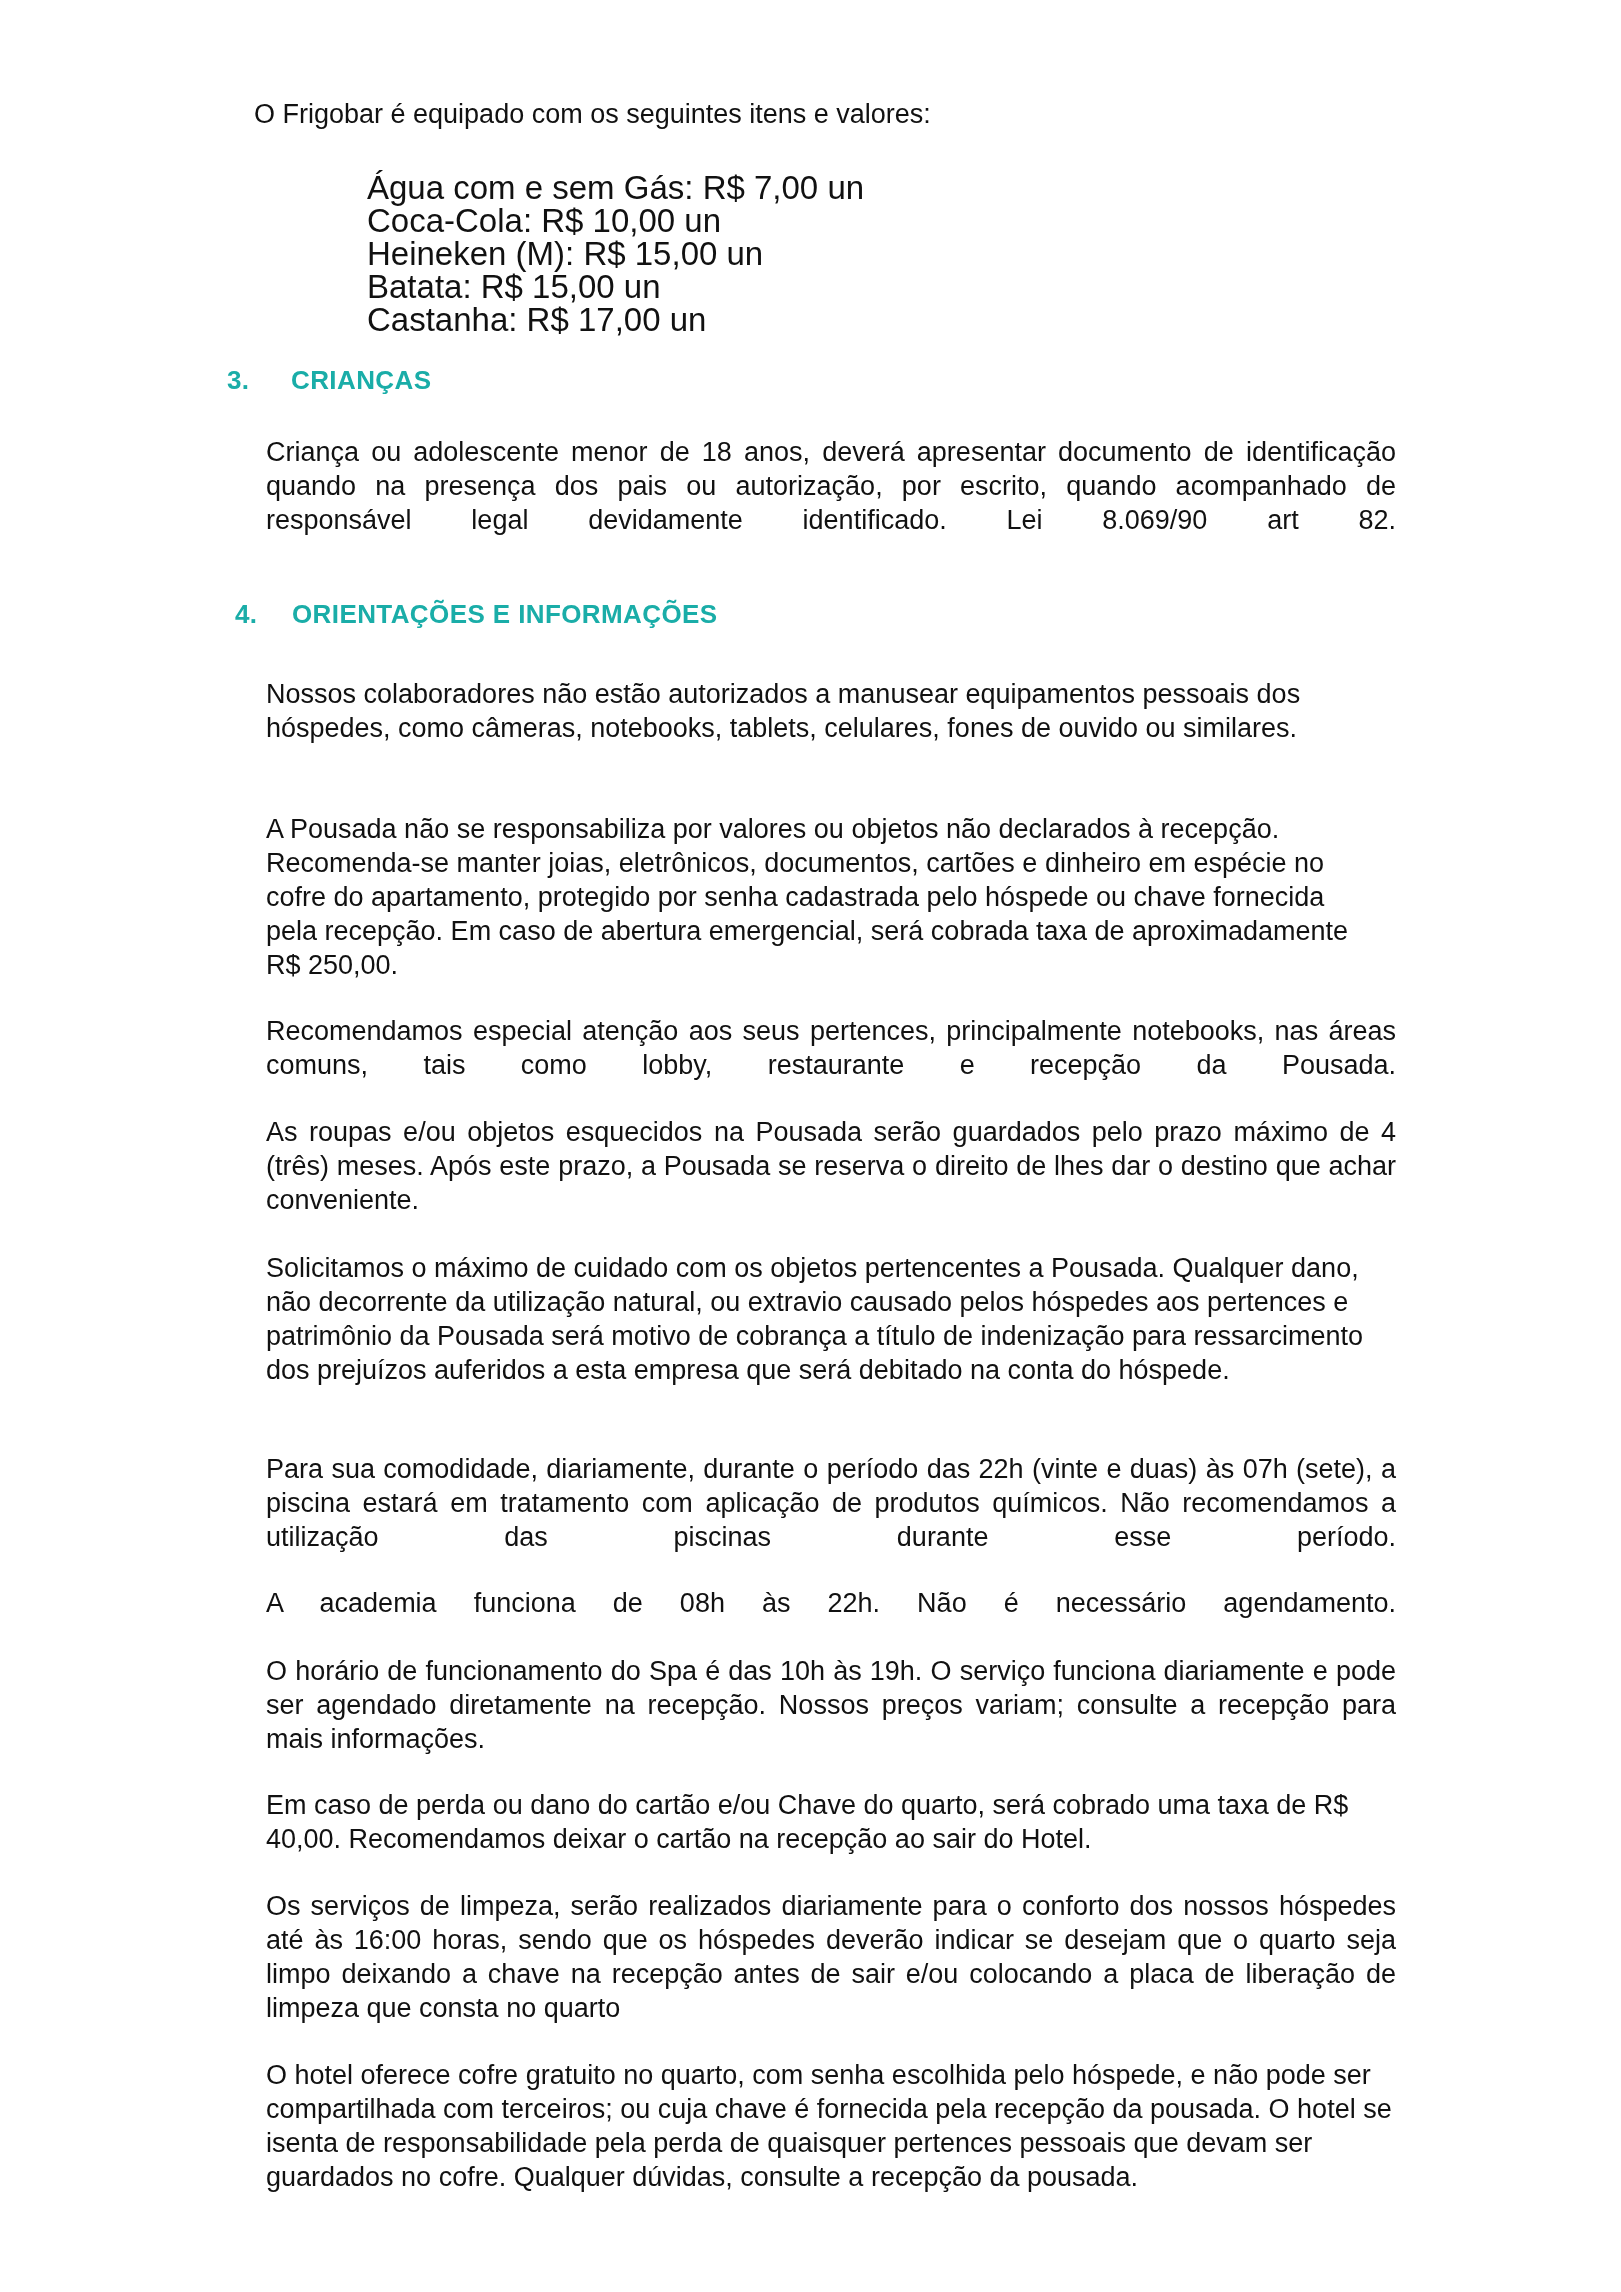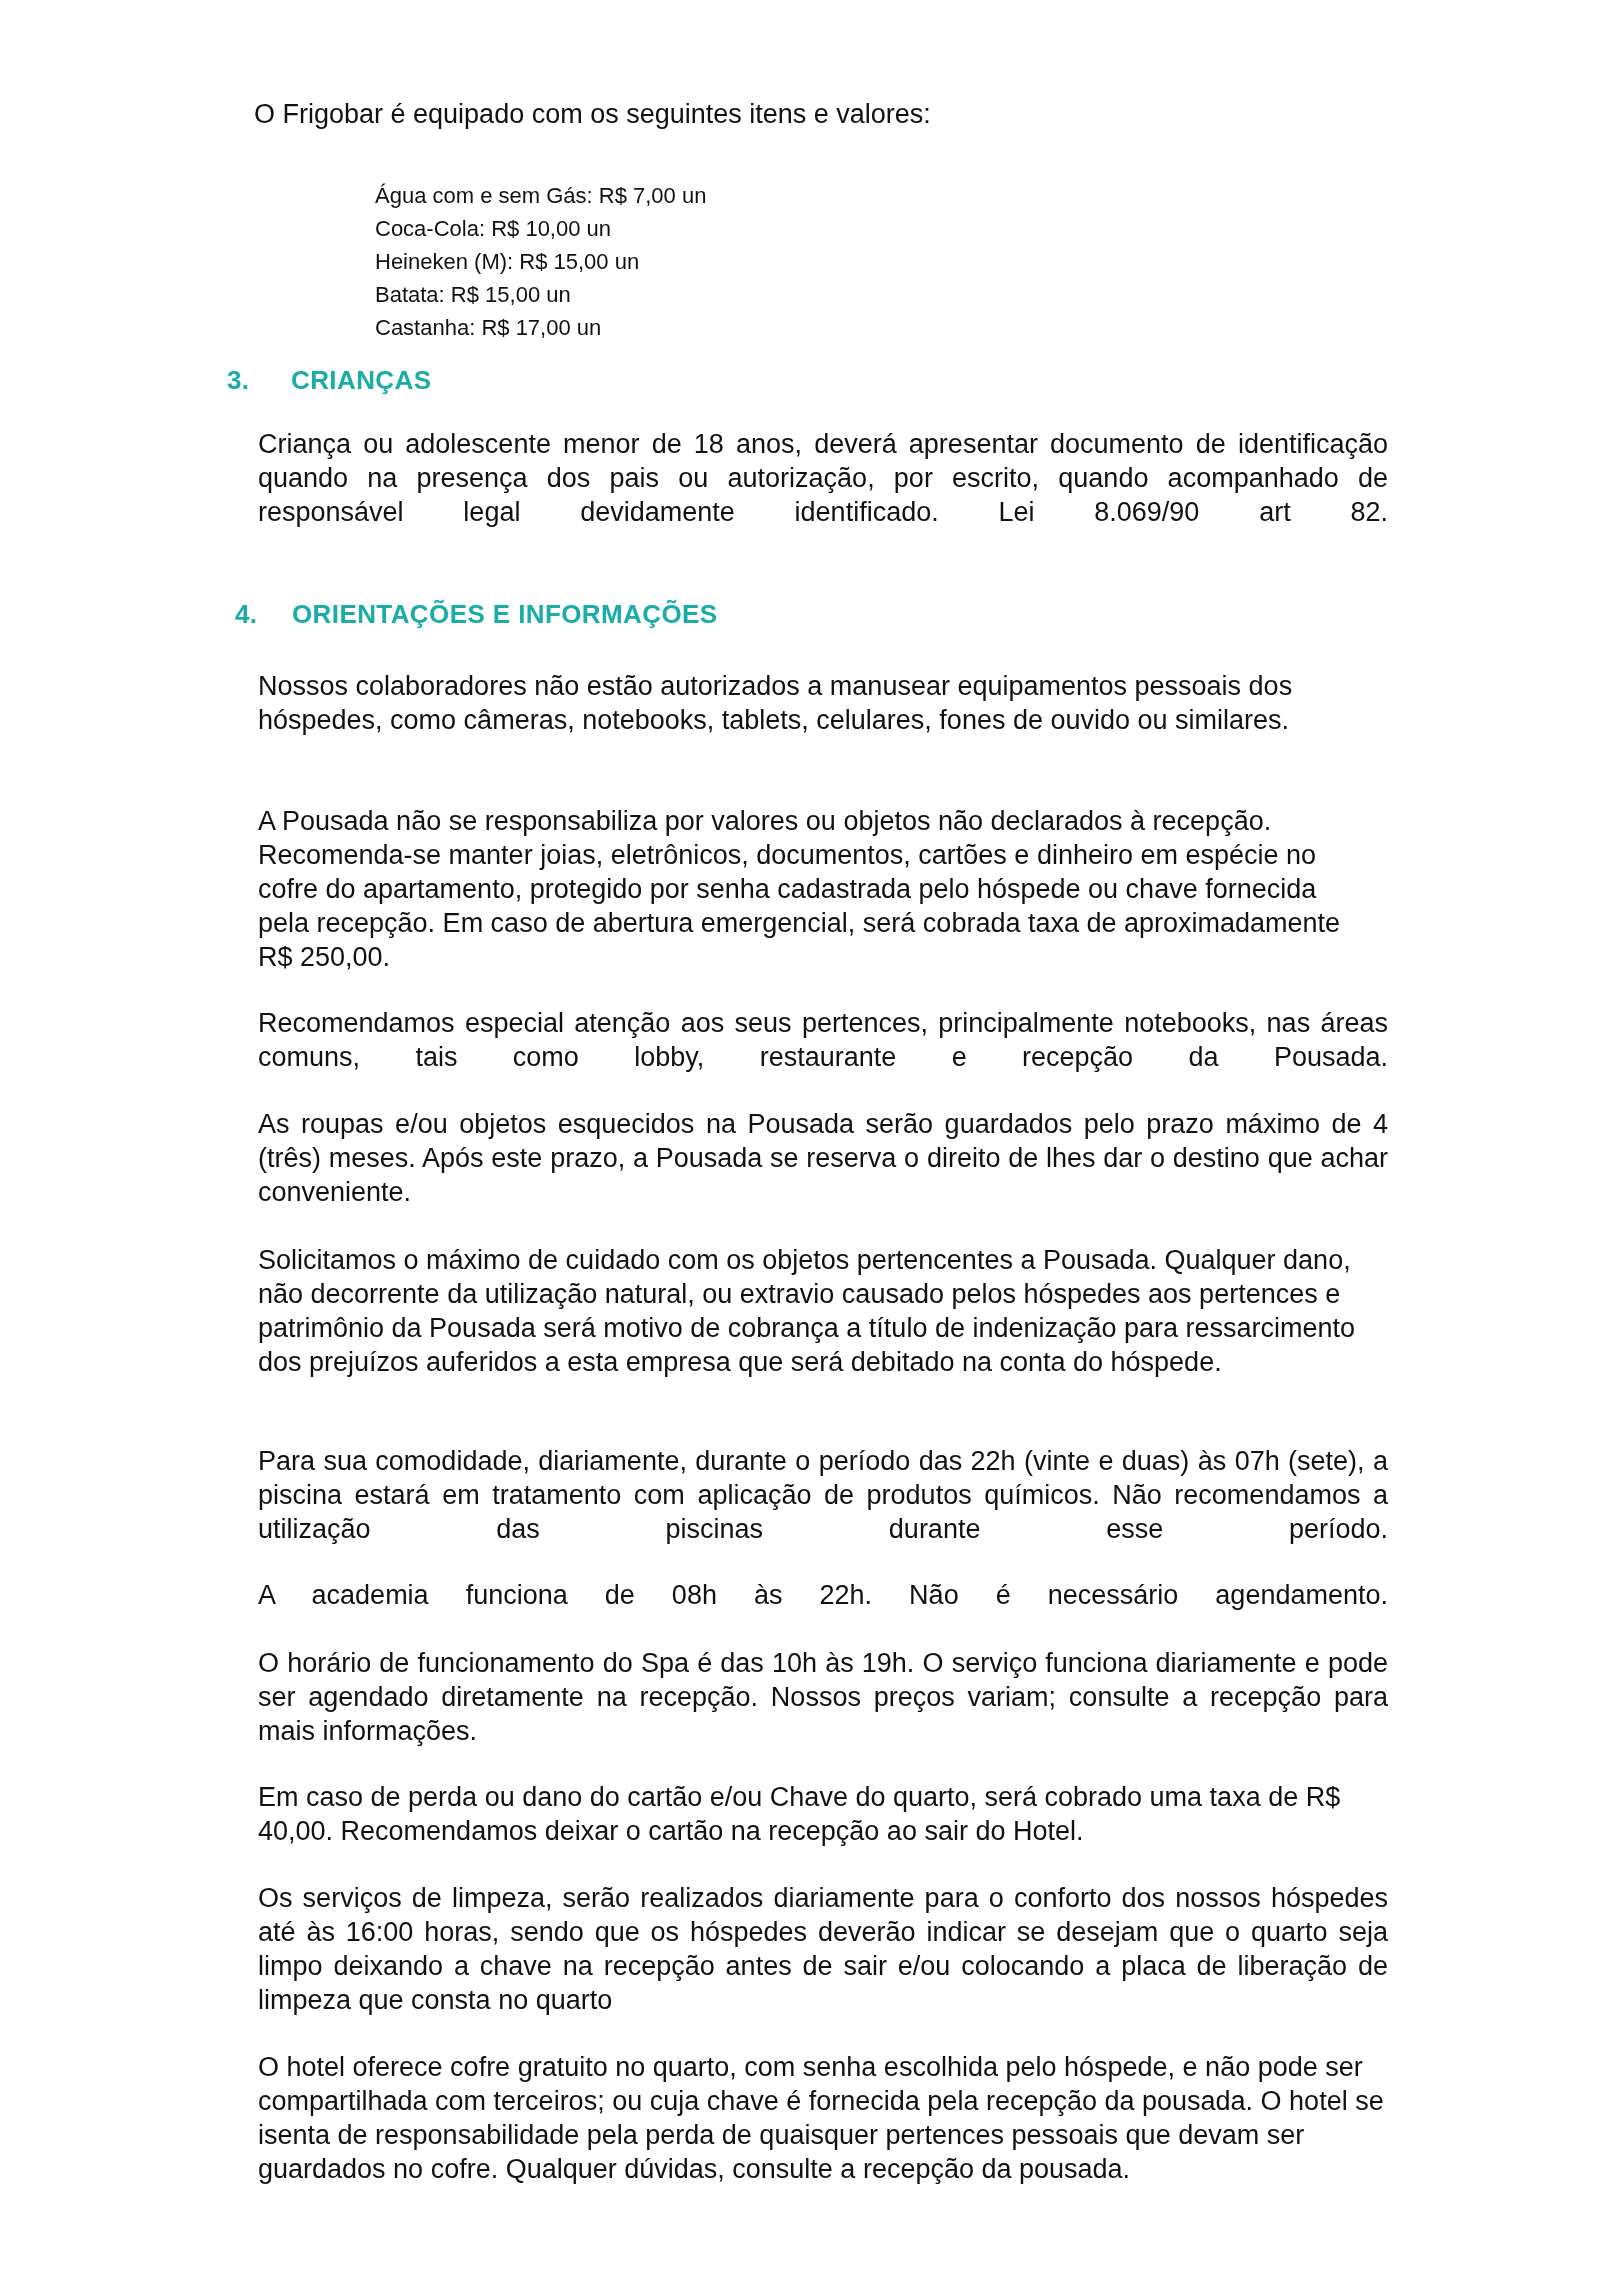--- a/index.html
+++ b/index.html
@@ -1,27 +1,27 @@
 <!DOCTYPE html>
 <html style="font-size:14.3px"><head>
 <meta charset="utf-8">
 <style>
   html, body { margin: 0; padding: 0; background: #ffffff; }
   body { width: 1622px; height: 2293px; position: relative; overflow: hidden;
          font-family: "Liberation Sans", sans-serif; color: #111111; }
   .page { position: absolute; left: 0; top: 0; width: 1622px; height: 2146px; }
   .intro { position: absolute; left: 254px; top: 97px; font-size: 27px; line-height: 34px; margin: 0; }
-  .items { position: absolute; left: 359px; top: 163px; font-size: 22px; line-height: 33px; margin: 16px; padding: 0; list-style: none; }
+  .items { position: absolute; left: 359px; top: 163px; font-size: 33px; line-height: 33px; margin: 8px; padding: 0; list-style: none; }
   .heading { position: absolute; font-weight: bold; color: #1aada8; font-size: 26px; letter-spacing: 0.4px; margin: 0; display: flex; }
   .heading .num { display: inline-block; }
   .h3 { left: 227px; top: 365px; }
   .h3 .num { width: 64px; }
   .h4 { left: 235px; top: 599px; }
   .h4 .num { width: 57px; }
-  .para { position: absolute; left: 254px; width: 1130px; font-size: 27px; line-height: 34px; margin: 4px; }
+  .para { position: absolute; left: 254px; width: 1130px; font-size: 27px; line-height: 34px; margin: 12px; }
   .just { text-align: justify; text-align-last: justify; }
   .just-normal { text-align: justify; }
 </style>
 </head>
 <body>
 
 <div class="page">
 
   <p class="intro">O Frigobar é equipado com os seguintes itens e valores:</p>
 

